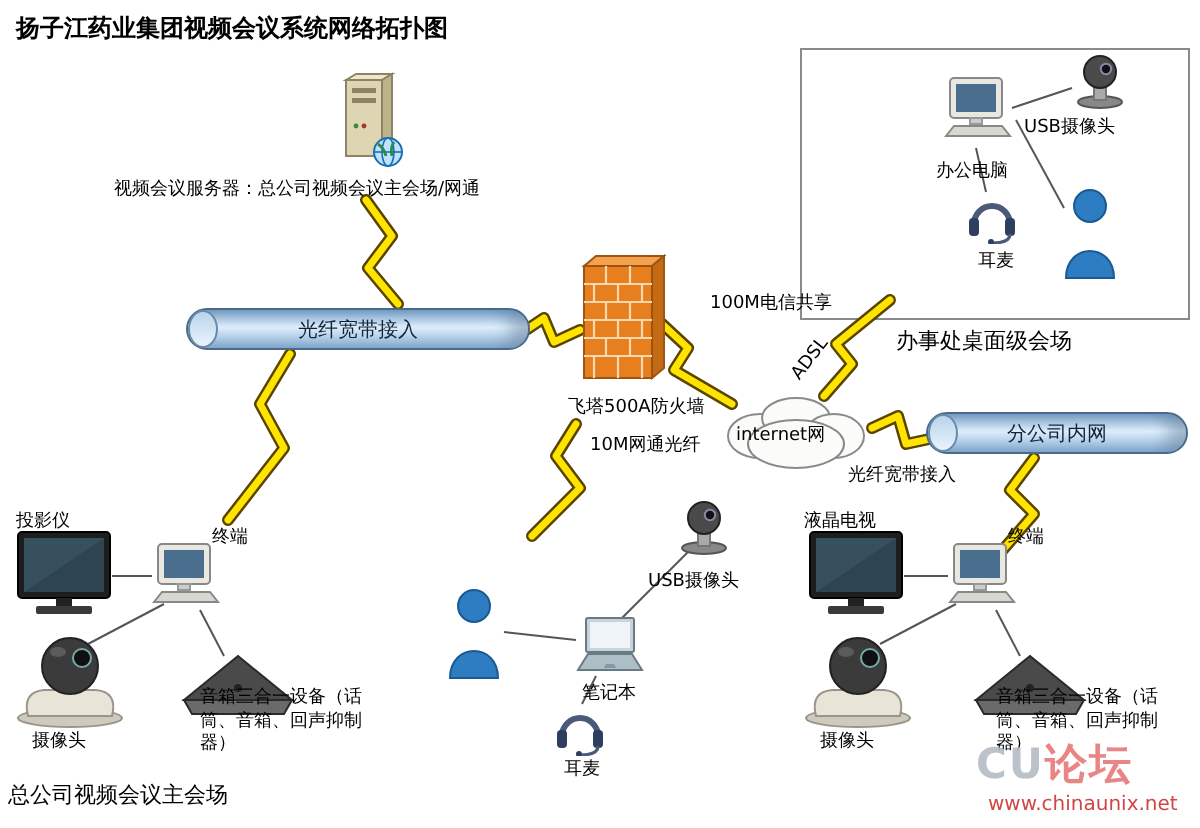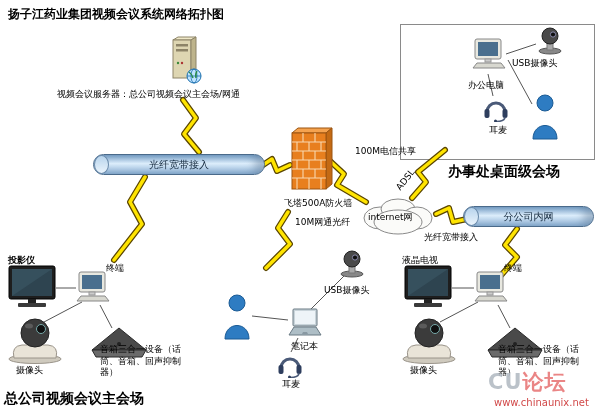--- a/index.html
+++ b/index.html
@@ -3,21 +3,21 @@
 <meta charset="utf-8">
 <style>
   html,body { margin:0; padding:0; background:#fff; }
   .canvas { position:relative; width:600px; height:414px; background:#ffffff;
             font-family:"DejaVu Sans", sans-serif; overflow:hidden; }
   .overlay { position:absolute; left:0; top:0; z-index:1; }
   .box { position:absolute; border:1px solid #8a8a8a; background:#fff; z-index:0; }
   .icon { position:absolute; z-index:2; line-height:0; }
   .lbl { position:absolute; font-size:9px; color:#000; white-space:nowrap; z-index:3; }
   .lbl.wrap { white-space:normal; line-height:1.3; }
-  .caption { position:absolute; font-size:14px; color:#000; white-space:nowrap; z-index:3;font-weight:bold; }
+  .caption { position:absolute; font-size:11px; color:#000; white-space:nowrap; z-index:3; }
   .title { position:absolute; left:8px; top:6px; font-size:12px; font-weight:bold; color:#000; z-index:3; }
   .cylinder { position:absolute; z-index:2; border:1px solid #4a6a8a; border-radius:11px;
               background:linear-gradient(to bottom,#7fa8cf,#ddeefc 45%,#8fb4d8);
               box-shadow: inset -8px 0 8px rgba(60,90,120,.35);
               display:flex; align-items:center; justify-content:center; box-sizing:border-box; }
   .cylinder::before { content:""; position:absolute; left:0; top:0; bottom:0; width:15px;
               border-radius:50%; background:linear-gradient(to bottom,#b8d4ec,#eaf4fc);
               border:1px solid #6a8aaa; box-sizing:border-box; }
   .cyl-label { position:relative; font-size:10px; color:#10253a; z-index:1; }
   .rot { transform:rotate(-52deg); transform-origin:left center; }
@@ -175,21 +175,21 @@
     </svg>
   </div>
   <div class="lbl" style="left:368px;top:211px;">internet网</div>
   <div class="lbl rot" style="left:398px;top:184px;">ADSL</div>
 
   <div class="cylinder" style="left:463px;top:206px;width:131px;height:21px;justify-content:center;">
     <span class="cyl-label">分公司内网</span>
   </div>
   <div class="lbl" style="left:424px;top:231px;">光纤宽带接入</div>
 
-  <div class="lbl" style="left:8px;top:254px;font-weight:bold;">投影仪</div>
+  <div class="lbl" style="left:8px;top:254px;">投影仪</div>
   <div class="icon" style="left:8px;top:265px;">
     <svg width="48" height="44" viewBox="0 0 48 44">
       <rect x="1" y="1" width="46" height="33" rx="2" fill="#1e1e1e" stroke="#000"></rect>
       <rect x="4" y="4" width="40" height="27" fill="#2e4450"></rect>
       <polygon points="4,4 44,4 4,31" fill="#3c5866" opacity="0.6"></polygon>
       <rect x="20" y="34" width="8" height="4" fill="#222"></rect>
       <rect x="10" y="38" width="28" height="4" rx="1" fill="#3a3a3a"></rect>
     </svg>
   </div>
   <div class="icon" style="left:76px;top:271px;">

